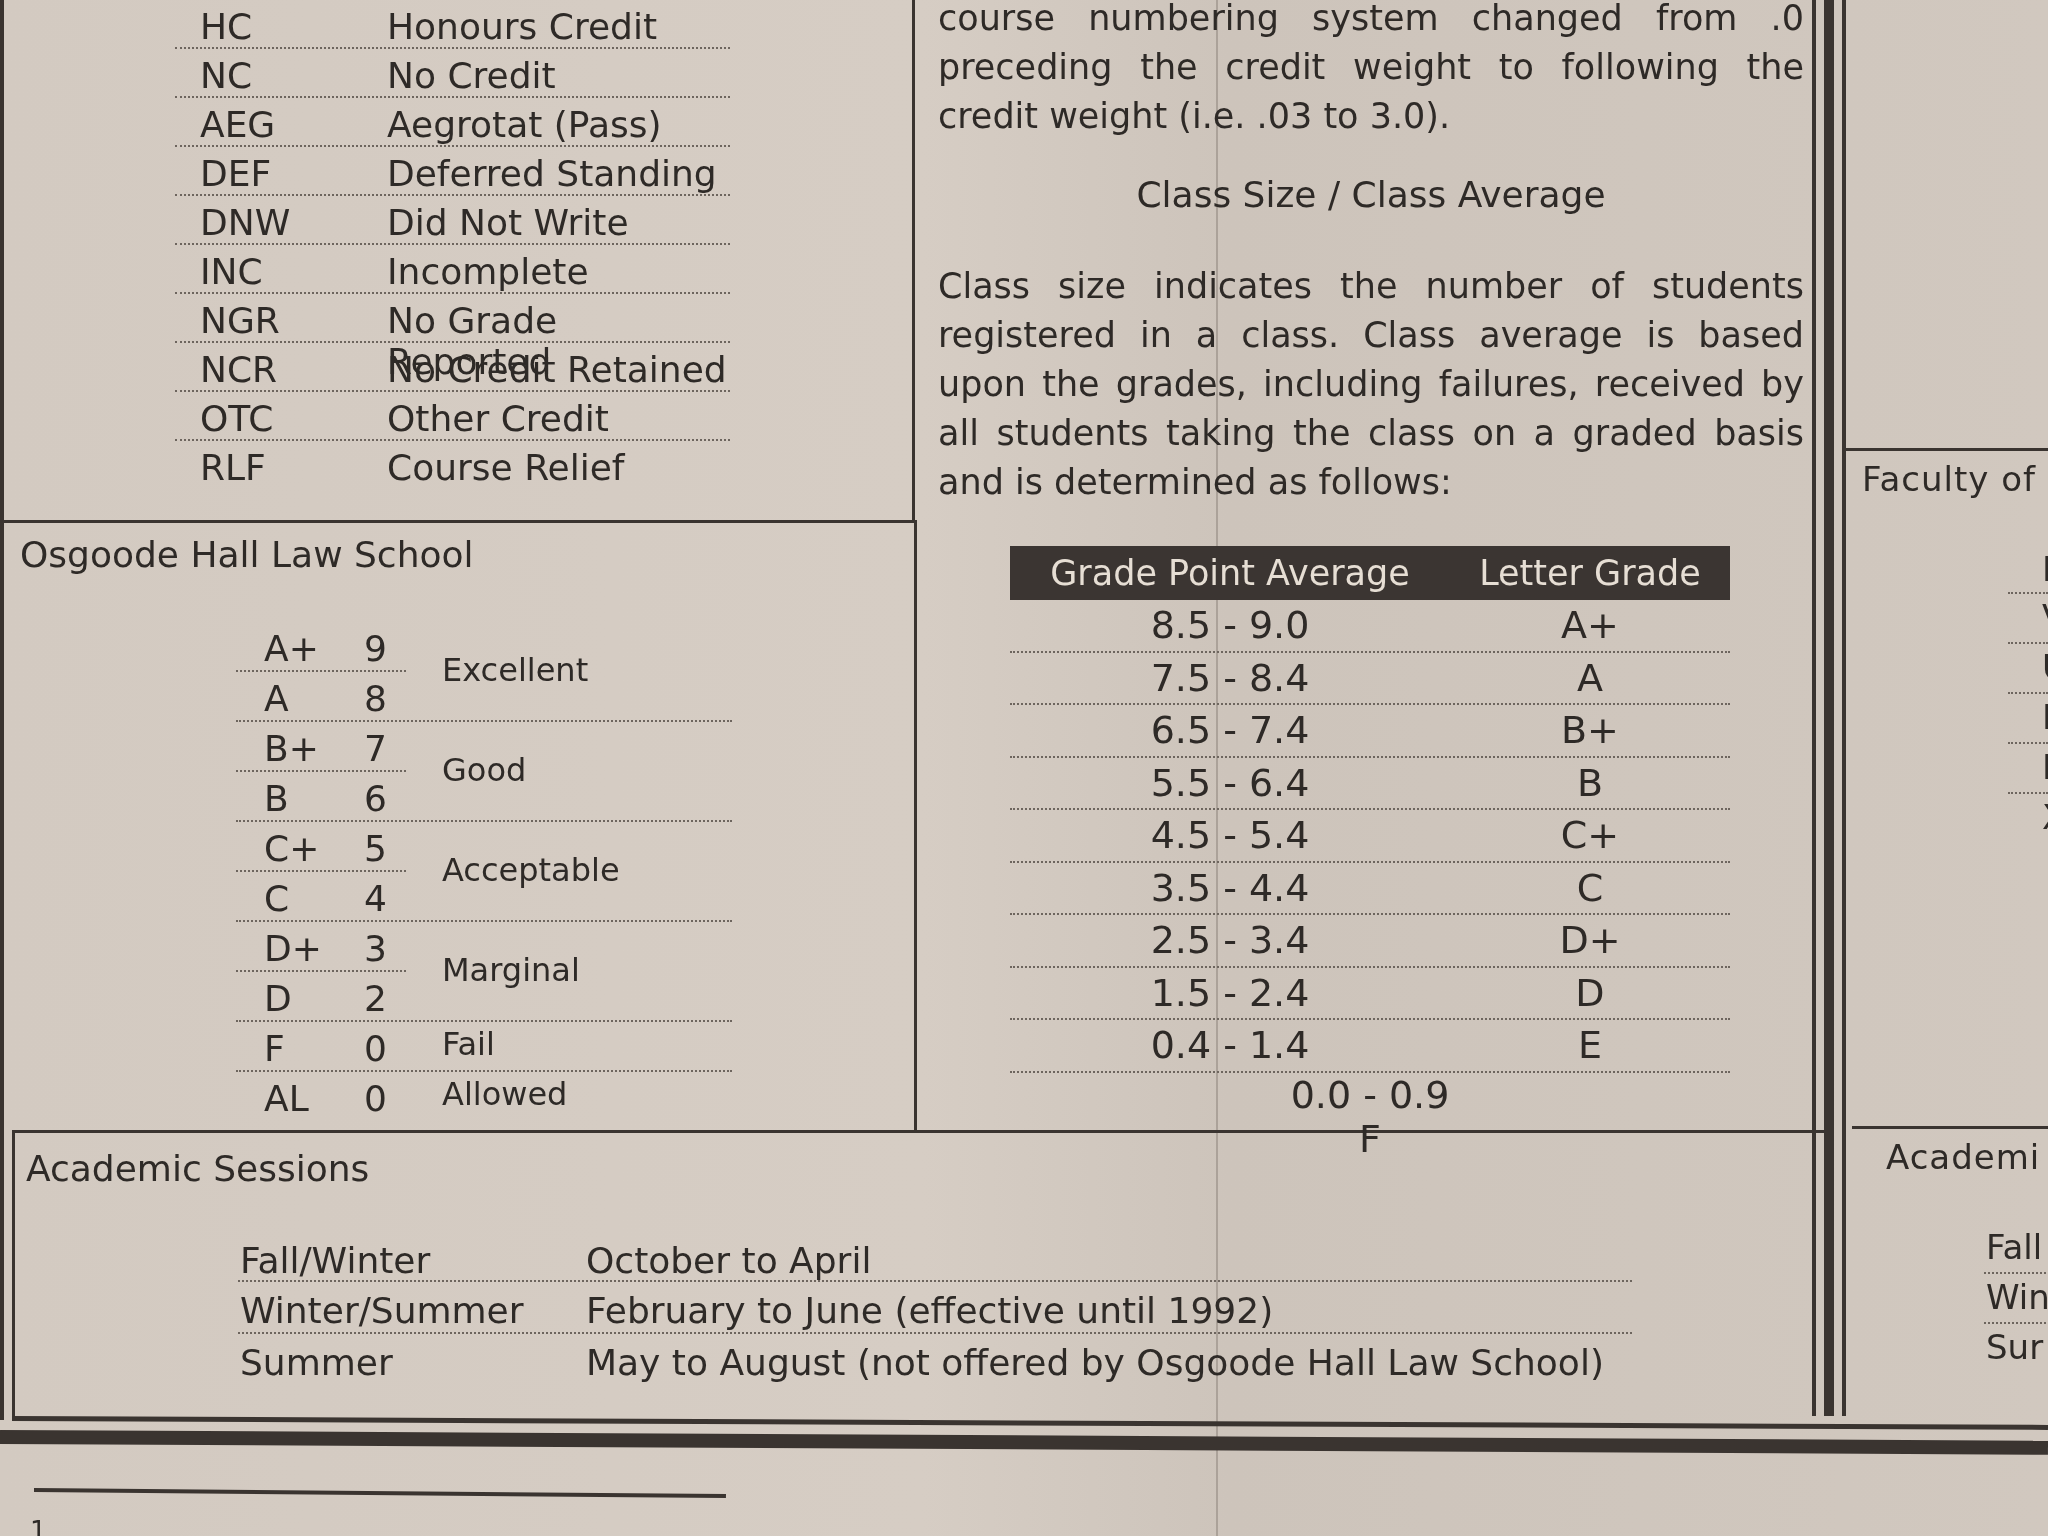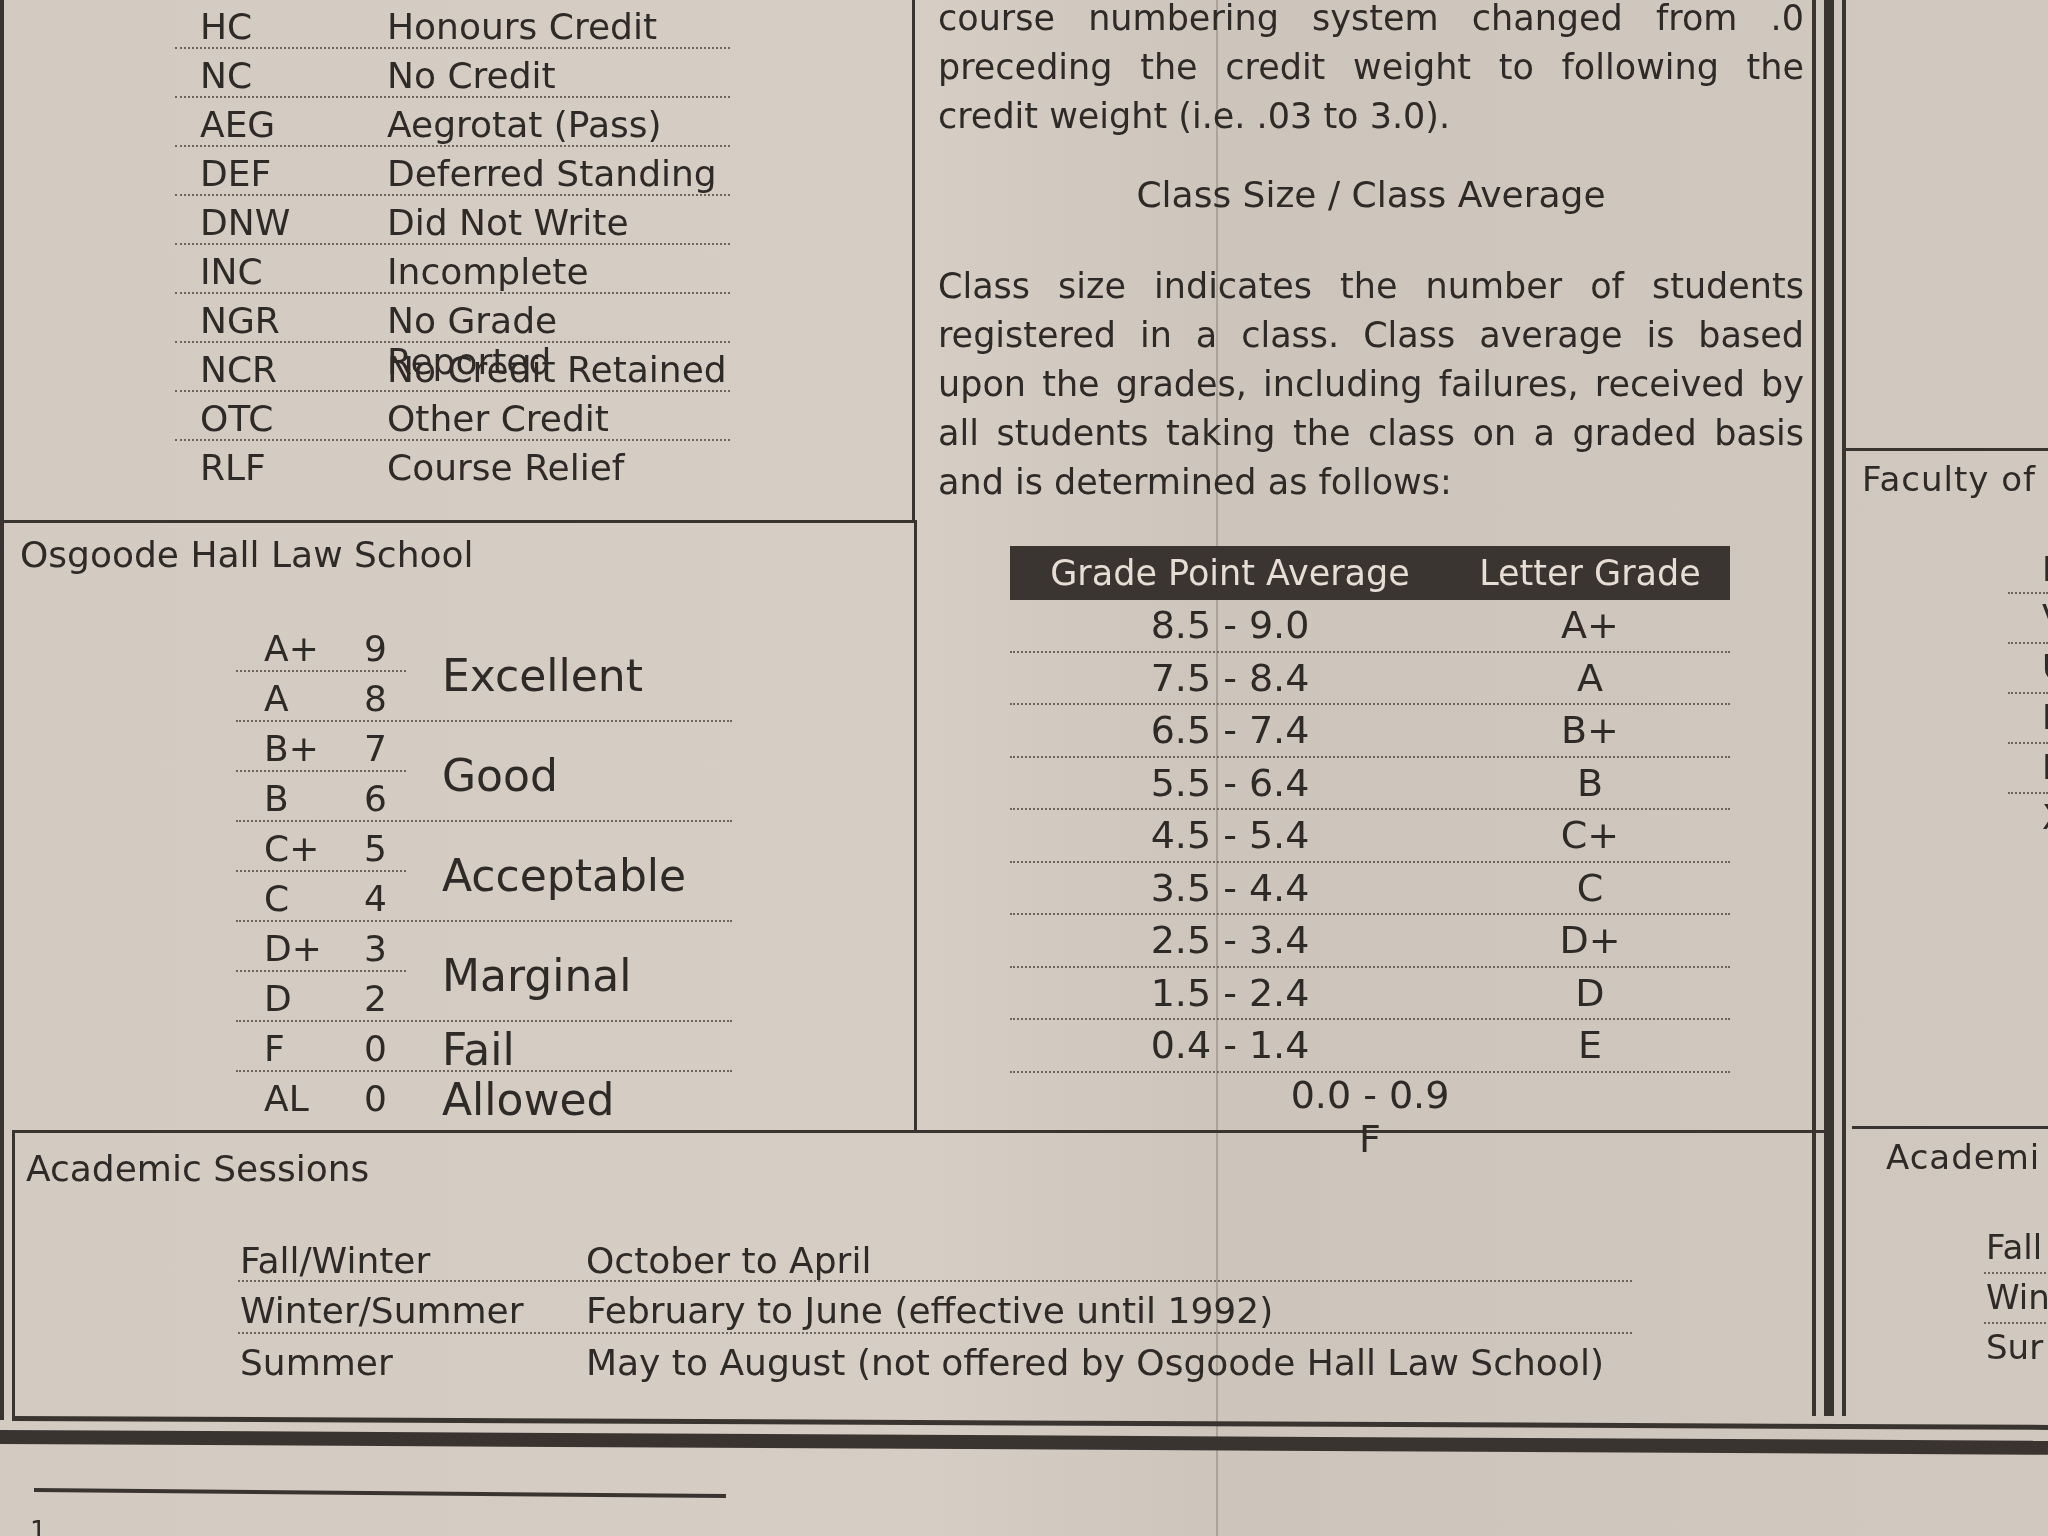--- a/index.html
+++ b/index.html
@@ -11,21 +11,21 @@
   }
   .paper {
     position: absolute; inset: 0;
     background: linear-gradient(90deg, #d3cac1 0%, #d6cdc4 45%, #cdc4bb 60%, #d1c8bf 100%);
   }
   .fold { position: absolute; left: 1216px; top: 0; width: 2px; height: 1536px; background: rgba(70,60,50,0.25); }
   .vline { position: absolute; background: #3a3430; }
   .hline { position: absolute; background: #3a3430; }
   .dots { position: absolute; height: 0; border-top: 2px dotted #6d655e; }
 
-  .txt { position: absolute; white-space: nowrap; font-size: 44px; line-height: 1; }
+  .txt { position: absolute; white-space: nowrap; font-size: 32px; line-height: 1; }
   .code-list .row { position: absolute; left: 175px; width: 555px; height: 49px; }
   .code-list .code { position: absolute; left: 25px; top: 6px; font-size: 36px; }
   .code-list .desc { position: absolute; left: 212px; top: 6px; font-size: 36px; }
   .code-list .rule { position: absolute; left: 0; right: 0; bottom: 0; border-top: 2px dotted #6d655e; }
 
   .section-title { position: absolute; font-size: 36px; }
 
   .para { position: absolute; left: 938px; width: 866px; font-size: 35px; line-height: 49px; text-align: justify; text-align-last: left; }
   .center-title { position: absolute; left: 938px; width: 866px; text-align: center; font-size: 36px; }
 

